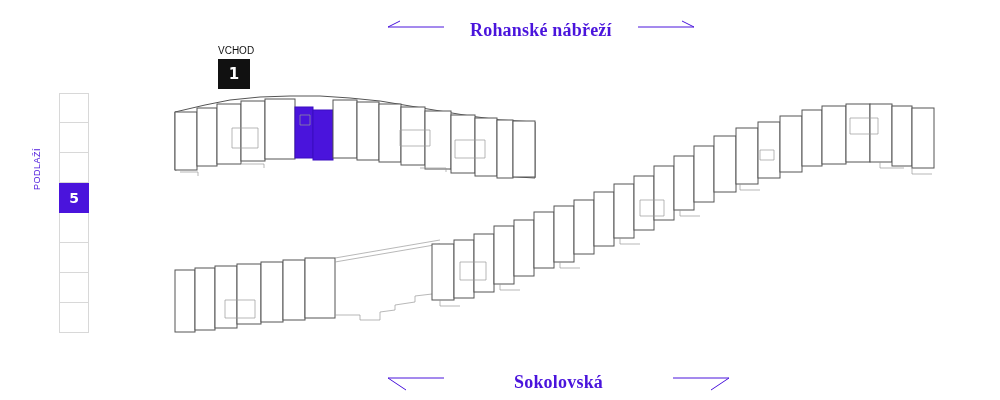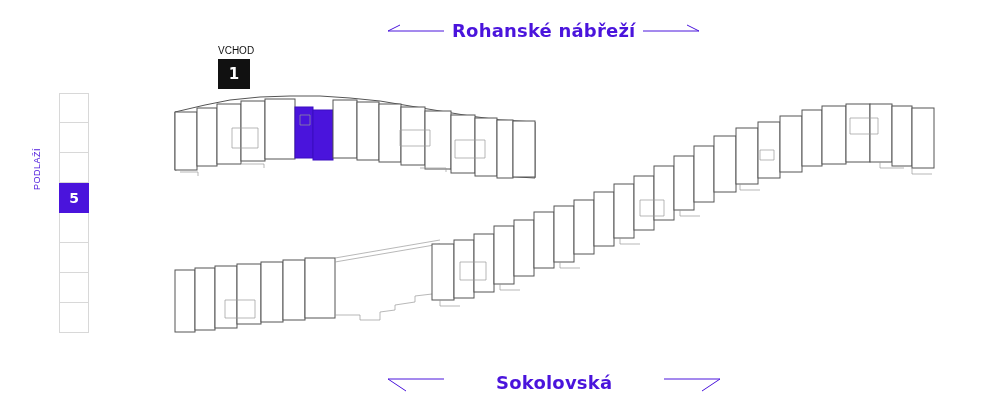--- a/index.html
+++ b/index.html
@@ -1,17 +1,17 @@
 <!DOCTYPE html>
 <html><head>
 <meta charset="utf-8">
 <style>
   html,body{margin:0;padding:0;background:#fff;}
   body{width:1000px;height:400px;position:relative;overflow:hidden;font-family:"DejaVu Sans","Liberation Sans",sans-serif;}
-  .street{position:absolute;display:flex;align-items:center;gap:6px;}
+  .street{position:absolute;display:flex;gap:24px;font-family:Liberation Serif, serif;}
   .street-label{color:#4a14dc;font-weight:bold;font-size:18px;letter-spacing:0.2px;}
   .arrow{display:block;}
   #street-top{left:386px;top:20px;}
   #street-bottom{left:386px;top:372px;}
   .floor-picker{position:absolute;left:59px;top:93px;width:30px;}
   .floor-cell{width:30px;height:30px;border:1px solid #d8d8d8;border-top:none;box-sizing:border-box;display:flex;align-items:center;justify-content:center;font-size:14px;font-weight:bold;color:transparent;cursor:pointer;background:#fff;}
   .floor-cell:first-child{border-top:1px solid #d8d8d8;}
   .floor-cell.active{background:#4a14dc;color:#fff;border-color:#4a14dc;}
   .floor-label{position:absolute;left:32px;top:190px;transform-origin:left top;transform:rotate(-90deg);color:#4a14dc;font-size:9px;letter-spacing:0.5px;font-family:"Liberation Sans",sans-serif;}
   .entrance{position:absolute;left:218px;top:45px;text-align:center;width:34px;}

